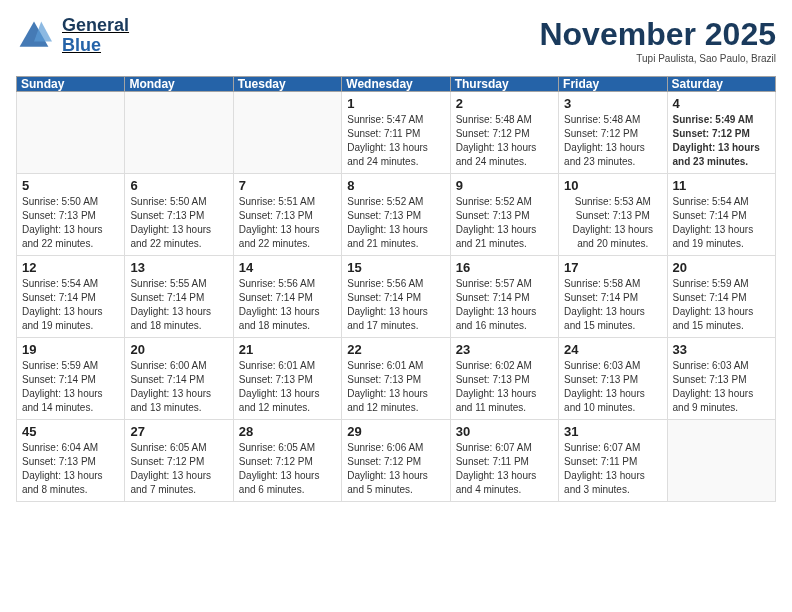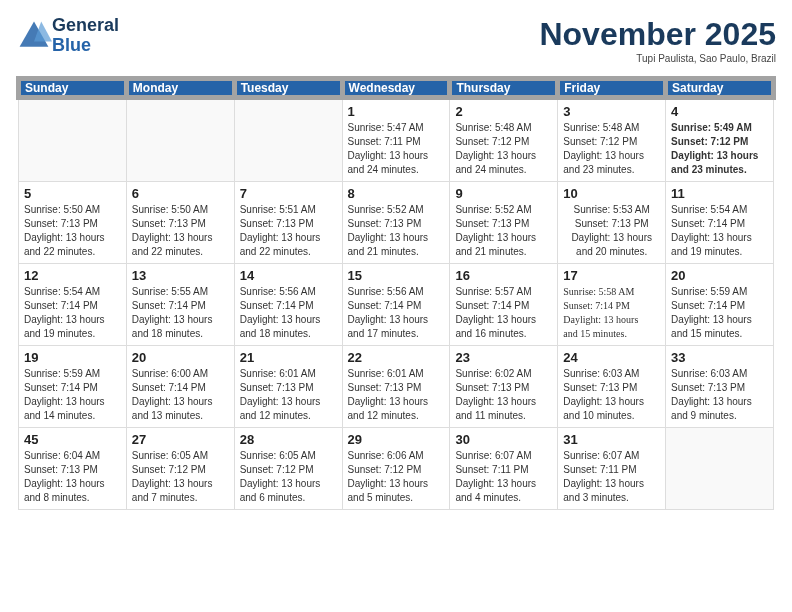--- a/index.html
+++ b/index.html
@@ -12,21 +12,22 @@
     }
     .header {
       display: flex;
       justify-content: space-between;
       align-items: flex-start;
       margin-bottom: 12px;
     }
     .logo {
       display: flex;
       align-items: center;
-      gap: 0;
+      gap: 10px;
+      text-decoration: underline;
     }
     .logo-text {
       font-size: 18px;
       font-weight: bold;
       color: #1a3a5c;
       line-height: 1.1;
     }
     .logo-text .blue { color: #2563a8; }
     .logo-icon {
       width: 36px;
@@ -47,21 +48,21 @@
       border-collapse: collapse;
       border: 1px solid #ccc;
     }
     .calendar th {
       background: #2563a8;
       color: #fff;
       font-size: 12px;
       font-weight: bold;
       padding: 0 4px;
       text-align: left;
-      border: 5px solid #a3a3a3;
+      border: 1px solid #a3a3a3;
     }
     .calendar td {
       vertical-align: top;
       border: 1px solid #ddd;
       padding: 4px 5px;
       width: 108px;
       min-height: 80px;
       font-size: 10px;
       color: #333;
       background: #fff;
@@ -229,21 +230,21 @@
         </td>
         <td>
           <span class="day-number">16</span>
           <div class="day-info" style="white-space: pre-line;">Sunrise: 5:57 AM
 Sunset: 7:14 PM
 Daylight: 13 hours
 and 16 minutes.</div>
         </td>
         <td>
           <span class="day-number">17</span>
-          <div class="day-info" style="white-space: pre-line; font-family: Liberation Serif, serif;">Sunrise: 5:58 AM
+          <div class="day-info" style="white-space: pre-line;">Sunrise: 5:58 AM
 Sunset: 7:14 PM
 Daylight: 13 hours
 and 15 minutes.</div>
         </td>
         <td>
           <span class="day-number">20</span>
           <div class="day-info" style="white-space: pre-line;">Sunrise: 5:59 AM
 Sunset: 7:14 PM
 Daylight: 13 hours
 and 15 minutes.</div>

